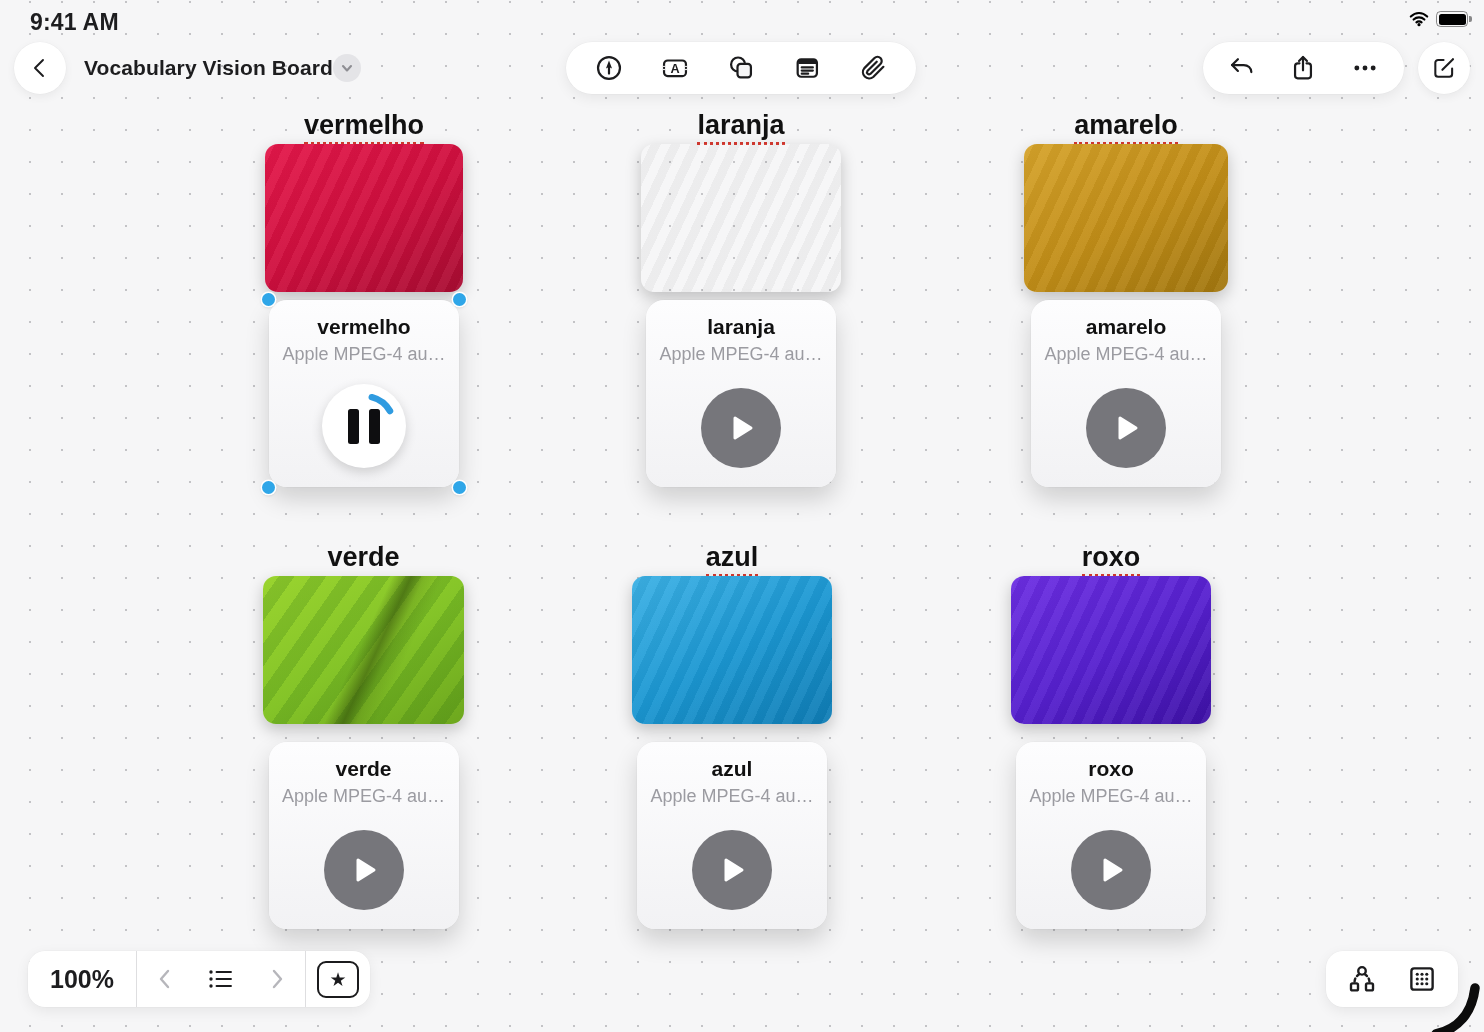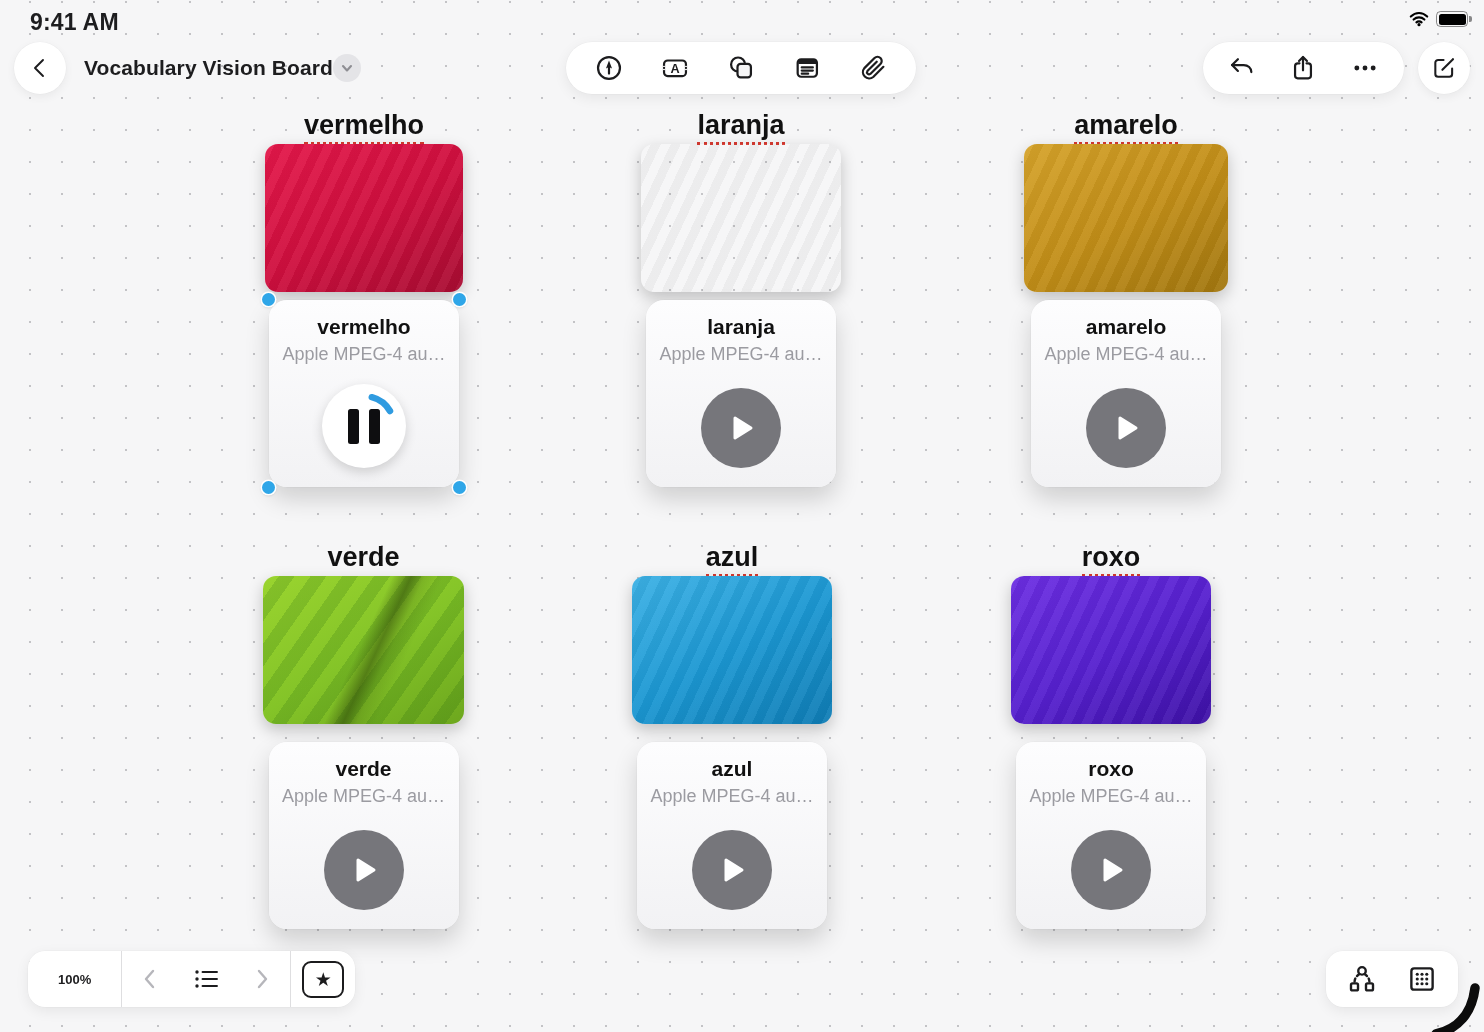--- a/index.html
+++ b/index.html
@@ -54,21 +54,21 @@
   .pause-btn{position:absolute;left:50%;top:84px;transform:translateX(-50%);width:84px;height:84px;border-radius:50%;
     background:#fff;border:none;box-shadow:0 4px 12px rgba(0,0,0,.16);display:flex;align-items:center;justify-content:center;gap:10px;cursor:pointer;}
   .pause-btn .bar{width:11px;height:35px;background:#0e0e10;border-radius:2.5px;}
   .spinner-arc{position:absolute;left:0;top:0;pointer-events:none;}
   .handle{position:absolute;width:13px;height:13px;border-radius:50%;background:#2fa6e8;
     box-shadow:0 0 0 1.5px #fff,0 1px 3px rgba(0,0,0,.3);}
   .handle.tl{left:-7px;top:-7px;} .handle.tr{right:-7px;top:-7px;}
   .handle.bl{left:-7px;bottom:-7px;} .handle.br{right:-7px;bottom:-7px;}
   
   .footer-left{left:28px;top:951px;height:56px;border-radius:17px;padding:0;}
-  .zoom-label{font-size:13px;font-weight:600;padding:0 30px;cursor:pointer;}
+  .zoom-label{font-size:25px;font-weight:600;padding:0 22px;cursor:pointer;}
   .v-div{width:1px;height:56px;background:#dedee0;}
   .nav-btn{background:none;border:none;width:56px;height:56px;display:flex;align-items:center;justify-content:center;cursor:pointer;padding:0;}
   .star-btn{background:none;border:none;width:64px;height:56px;display:flex;align-items:center;justify-content:center;cursor:pointer;padding:0;}
   .star-box{width:38px;height:33px;border:2.2px solid #1b1b1d;border-radius:9px;display:flex;align-items:center;justify-content:center;font-size:19px;color:#1b1b1d;}
   .footer-right{left:1326px;top:951px;width:132px;height:56px;border-radius:17px;justify-content:space-around;padding:0 6px;box-sizing:border-box;}
   .corner-arc{position:absolute;right:-4px;bottom:-8px;pointer-events:none;}
   .icon-stroke{stroke:#1c1c1e;fill:none;stroke-width:1.9;stroke-linecap:round;stroke-linejoin:round;}
   .icon-gray{stroke:#b6b6bb;fill:none;stroke-width:2.4;stroke-linecap:round;stroke-linejoin:round;}
 </style>
 </head>

